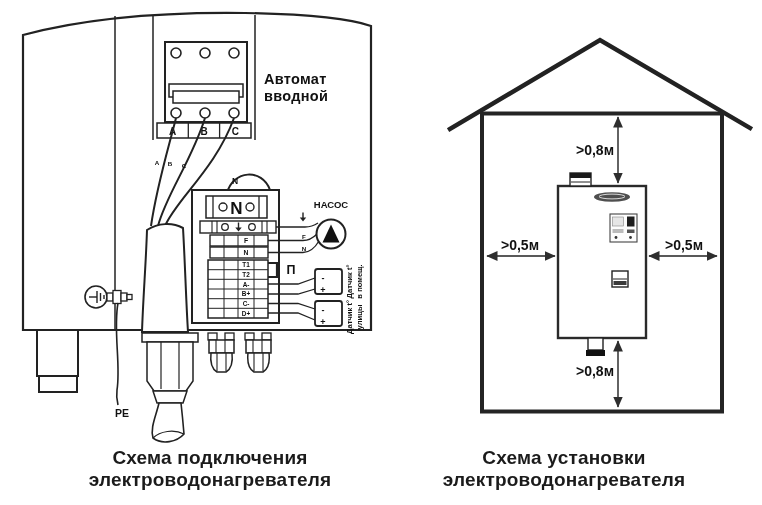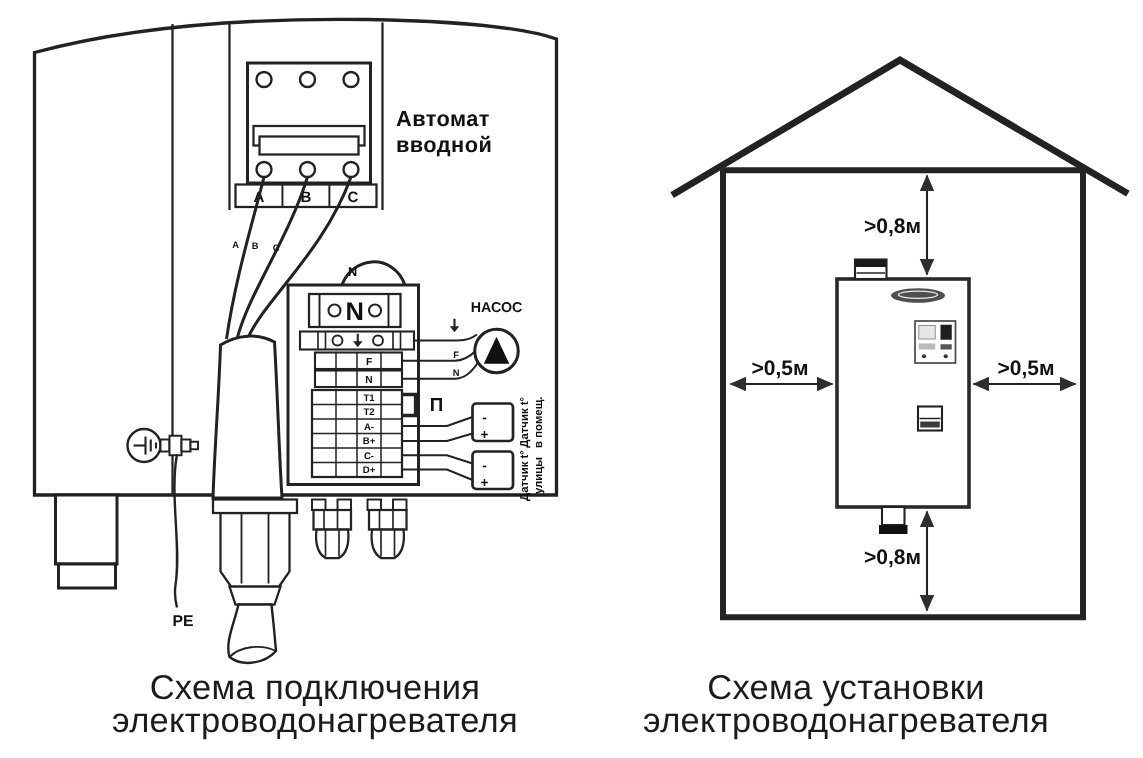--- a/index.html
+++ b/index.html
@@ -1,22 +1,22 @@
 <!DOCTYPE html>
 <html><head>
 <meta charset="utf-8">
 <style>
   html,body{margin:0;padding:0;background:#fff;}
   #page{position:relative;width:762px;height:505px;background:#fff;overflow:hidden;
         font-family:"Liberation Sans",sans-serif;}
   svg{position:absolute;top:0;}
   #left-svg{left:0;}
   #right-svg{left:400px;}
-  .caption{position:absolute;top:447px;text-align:center;font-weight:normal;
-           font-size:23px;line-height:22px;color:#1b1b1b;letter-spacing:.2px;}
+  .caption{position:absolute;top:447px;text-align:center;font-weight:bold;
+           font-size:19px;line-height:22px;color:#1b1b1b;letter-spacing:.2px;}
   #caption-left{left:18px;width:384px;}
   #caption-right{left:388px;width:352px;}
   .ln{stroke:#222;fill:none;}
   .fw{fill:#fff;stroke:#222;}
   text{fill:#111;font-family:"Liberation Sans",sans-serif;font-weight:bold;}
 </style>
 </head>
 <body>
 
 <div id="page">

